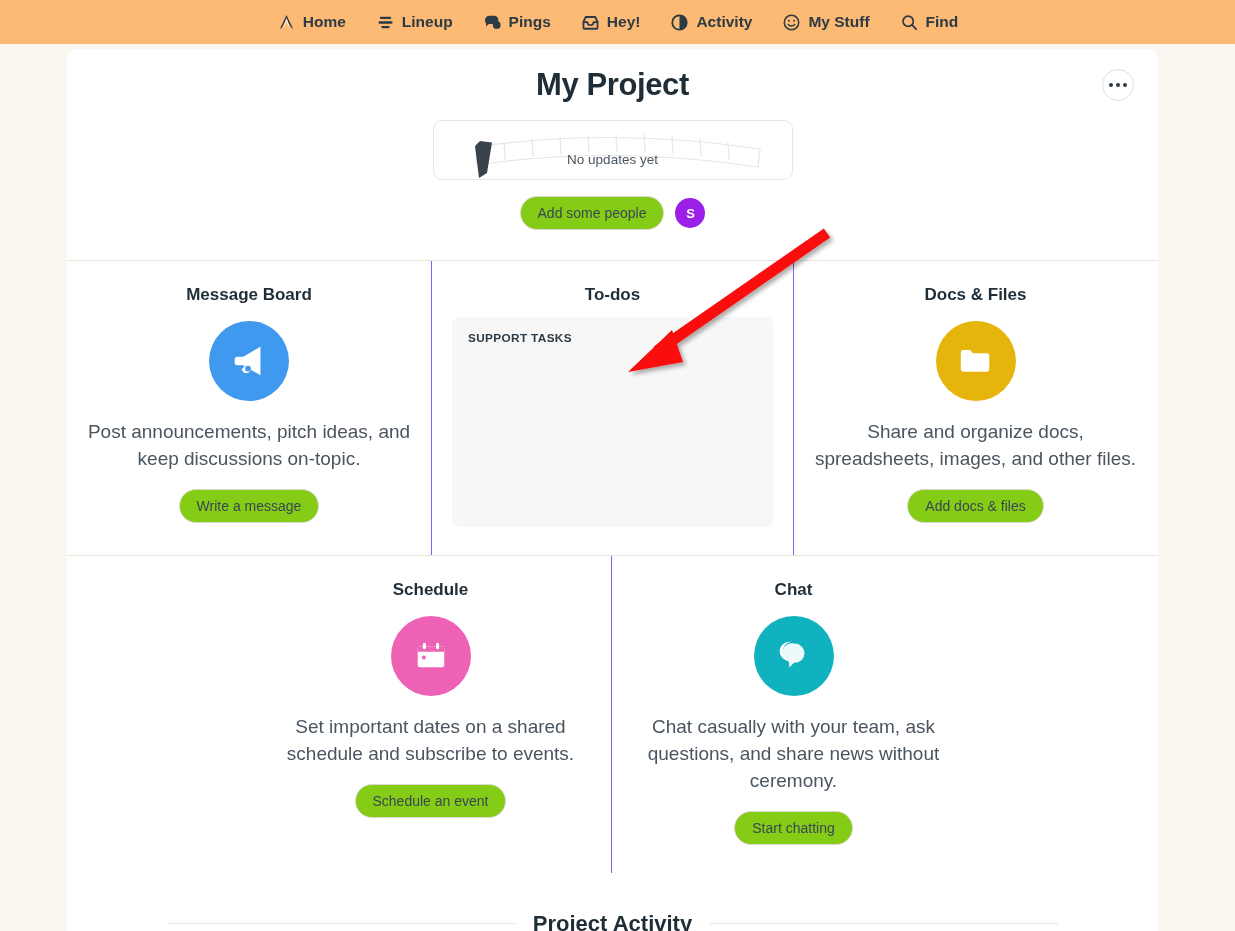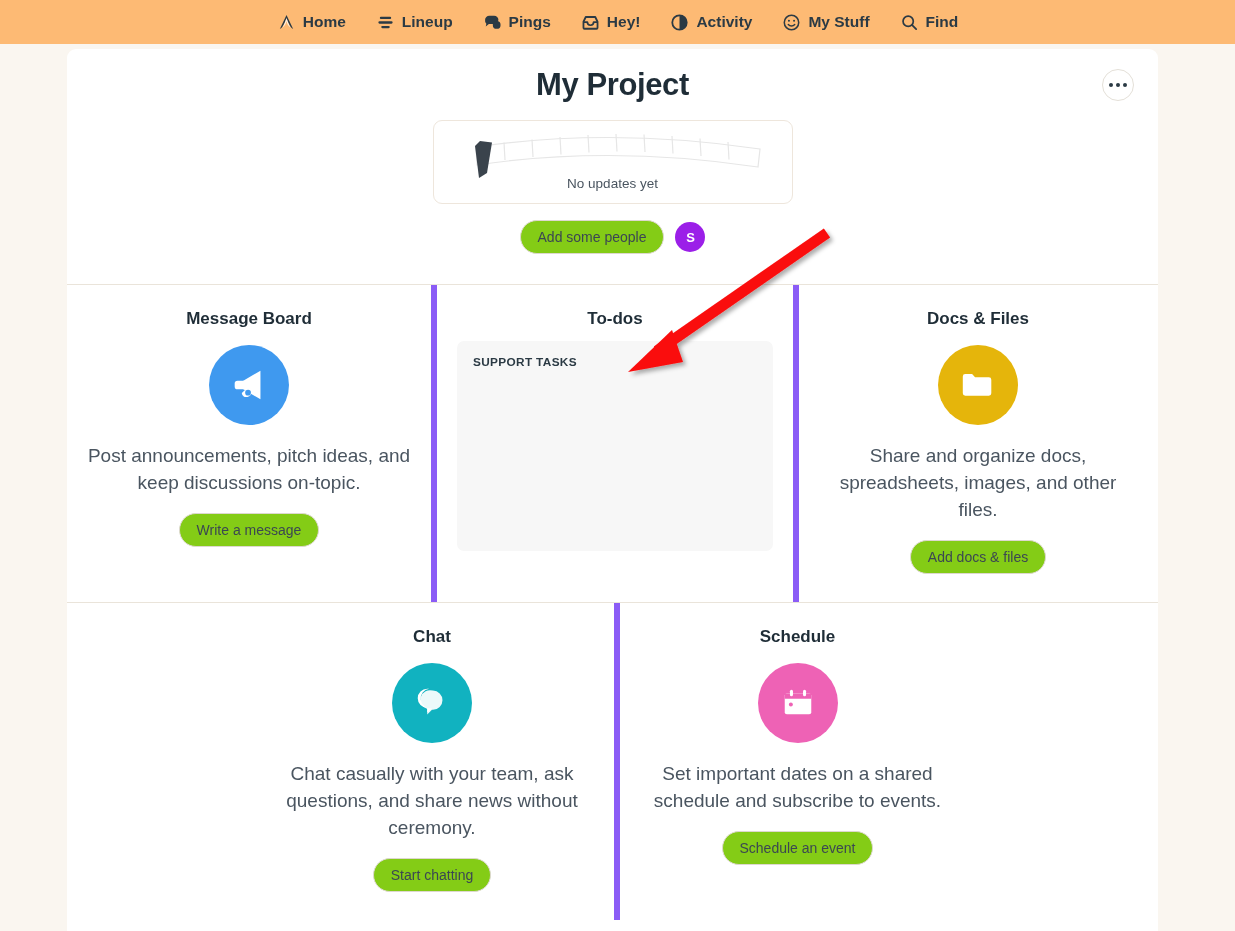--- a/index.html
+++ b/index.html
@@ -71,21 +71,21 @@
     font-weight: bold;
     color: #1f2d37;
     letter-spacing: -0.4px;
     padding-top: 18px;
   }
 
   
   .hill-box {
     margin: 17px auto 0;
     width: 360px;
-    height: 84px;
+    height: 60px;
     border: 1px solid #eee6dc;
     border-radius: 9px;
     position: relative;
   }
   .hill-box svg { position: absolute; left: 28px; top: 8px; }
   .hill-caption {
     position: absolute;
     left: 0; right: 0;
     bottom: 12px;
     text-align: center;
@@ -126,21 +126,21 @@
   
   .row-1 {
     display: flex;
     border-top: 1px solid #eae4da;
   }
   .cell {
     padding: 24px 20px 28px;
     text-align: center;
     position: relative;
   }
-  .cell + .cell { border-left: 6px solid #8b5cf6; }
+  .cell + .cell { border-left: 1px solid #8b5cf6; }
   .cell-title {
     font-size: 17px;
     font-weight: bold;
     color: #1f2d37;
     margin-bottom: 6px;
   }
   .tool-ico {
     width: 80px; height: 80px;
     border-radius: 50%;
     margin: 16px auto 18px;
@@ -344,46 +344,46 @@
             <path d="M4 11a2.6 2.6 0 0 1 2.6-2.6h7.2l3.1 3.4h14.5A2.6 2.6 0 0 1 34 14.4v14.2a2.6 2.6 0 0 1-2.6 2.6H6.6A2.6 2.6 0 0 1 4 28.6Z" fill="#fff"></path>
           </svg>
       </div>
       <div class="cell-desc">Share and organize docs, spreadsheets, images, and other files.</div>
       <button class="pill-btn">Add docs &amp; files</button>
     </div>
   </div>
 
   <div class="row-2-wrap">
     <div class="row-2">
-      <div class="cell" style="width:364px">
-        <div class="cell-title">Chat</div>
-        <div class="tool-ico" id="ico-ch" style="background: rgb(17, 178, 192);">
-          <svg width="40" height="40" viewBox="0 0 42 42">
-              <path d="M22 8a10 10 0 0 1 0 20h-1l-5 5v-5.6A10 10 0 0 1 22 8Z" fill="#fff" opacity="0.92"></path>
-              <path d="M18 6h-2a10 10 0 0 0 0 20v5l5-4.4h0a10 10 0 0 1-3-20.6Z" fill="#fff"></path>
-            </svg>
-        </div>
-        <div class="cell-desc">Chat casually with your team, ask questions, and share news without ceremony.</div>
-        <button class="pill-btn">Start chatting</button>
-      </div>
-
       <div class="cell" style="width:361px">
         <div class="cell-title">Schedule</div>
         <div class="tool-ico" id="ico-sc" style="background: rgb(238, 98, 181);">
           <svg width="36" height="36" viewBox="0 0 38 38">
               <rect x="5" y="9" width="28" height="22" rx="2.2" fill="#fff"></rect>
               <rect x="5" y="9" width="28" height="5.5" fill="#ee62b5"></rect>
               <rect x="10.5" y="5" width="3.2" height="7" rx="1.6" fill="#fff"></rect>
               <rect x="24.3" y="5" width="3.2" height="7" rx="1.6" fill="#fff"></rect>
               <circle cx="11.5" cy="20.5" r="2.1" fill="#ee62b5"></circle>
             </svg>
         </div>
         <div class="cell-desc">Set important dates on a shared schedule and subscribe to events.</div>
         <button class="pill-btn">Schedule an event</button>
       </div>
+
+      <div class="cell" style="width:364px">
+        <div class="cell-title">Chat</div>
+        <div class="tool-ico" id="ico-ch" style="background: rgb(17, 178, 192);">
+          <svg width="40" height="40" viewBox="0 0 42 42">
+              <path d="M22 8a10 10 0 0 1 0 20h-1l-5 5v-5.6A10 10 0 0 1 22 8Z" fill="#fff" opacity="0.92"></path>
+              <path d="M18 6h-2a10 10 0 0 0 0 20v5l5-4.4h0a10 10 0 0 1-3-20.6Z" fill="#fff"></path>
+            </svg>
+        </div>
+        <div class="cell-desc">Chat casually with your team, ask questions, and share news without ceremony.</div>
+        <button class="pill-btn">Start chatting</button>
+      </div>
     </div>
   </div>
 
   <div class="activity-wrap">
     <div class="rule"></div>
     <div class="activity-title">Project Activity</div>
     <div class="rule"></div>
   </div>
 </div>
 

